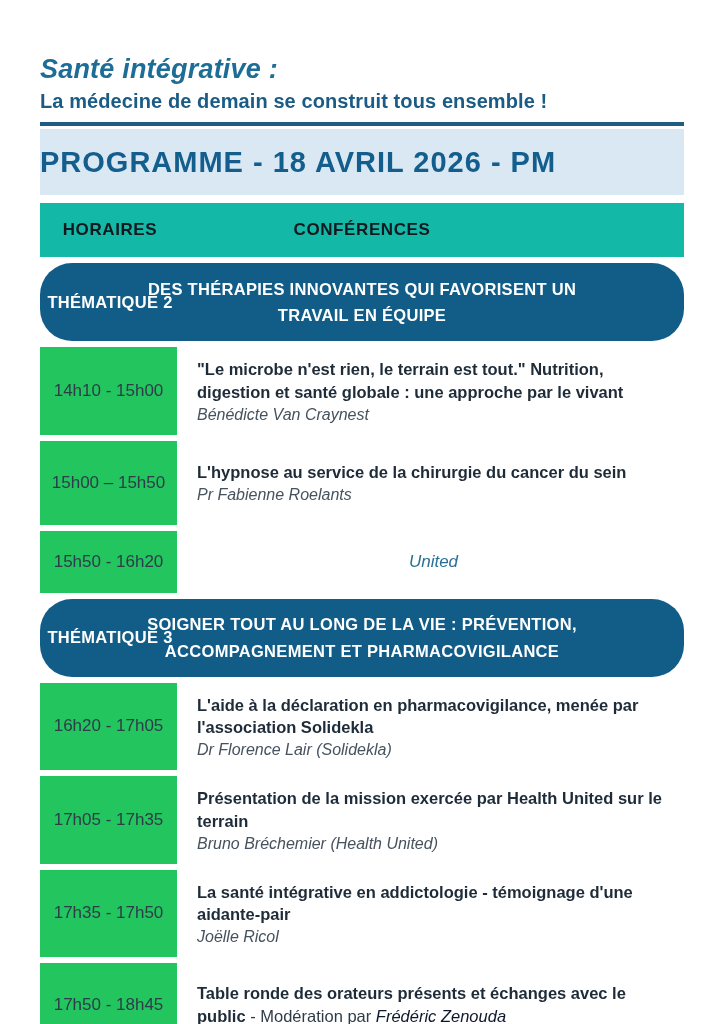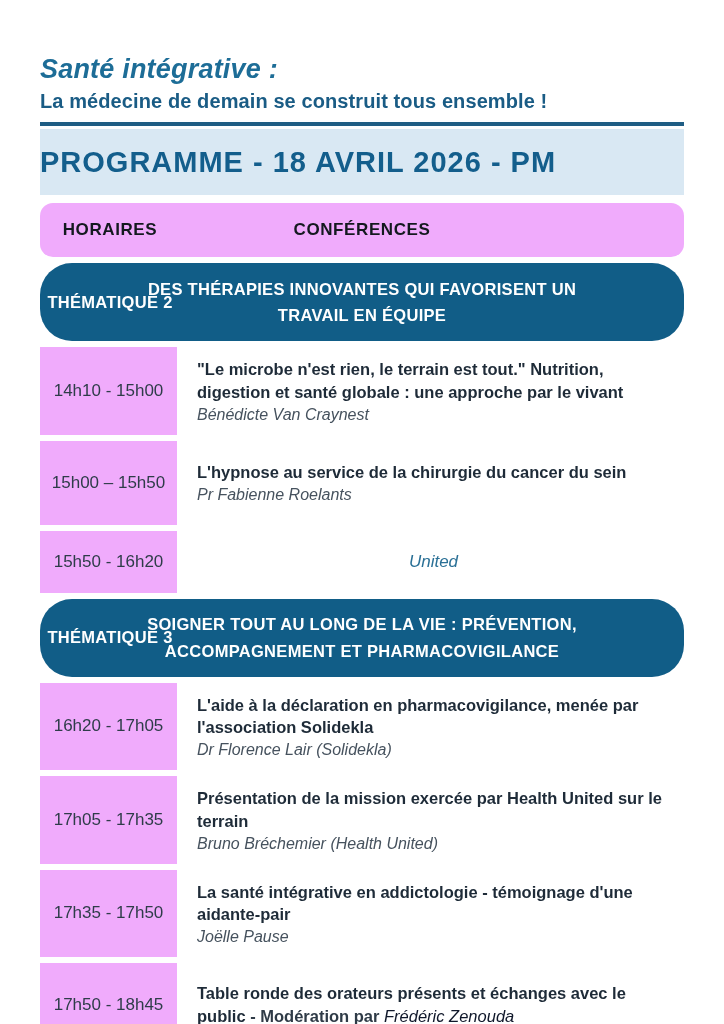--- a/index.html
+++ b/index.html
@@ -36,41 +36,41 @@
   .band { position:relative; display:flex; align-items:center; justify-content:center; }
   .band .row-label {
     position:absolute; left:0; top:0; bottom:0; width:140px;
     display:flex; align-items:center; justify-content:center;
     font-weight:700; text-align:center;
   }
   .band .row-heading {
     text-align:center; max-width:440px; margin:0 auto;
     font-weight:700; line-height:1.6;
   }
-  .band.header { background:#f0abfc; min-height:54px;border-radius:13px; }
+  .band.header { background:#14b8a6; min-height:54px; }
   .band.header .row-label,
   .band.header .row-heading { color:#14191f; font-size:17px; letter-spacing:0.6px; }
   .band.theme { background:#115d87; min-height:78px;border-radius:32px; }
   .band.theme .row-label,
   .band.theme .row-heading { color:#ffffff; font-size:16.5px; letter-spacing:0.3px; }
 
   
   .session, .pause { display:grid; grid-template-columns:137px 1fr; column-gap:8px; }
   .cell-time {
-    background:#f0abfc; display:flex; align-items:center; justify-content:center;
+    background:#22c55e; display:flex; align-items:center; justify-content:center;
     font-size:17px; color:#2e3c49; padding:10px 4px; text-align:center;
   }
   .cell-content {
     padding:11px 14px 11px 12px; min-height:48px;
     display:flex; flex-direction:column; justify-content:center;
   }
   .session .cell-content { min-height:62px; }
   .conf-title { font-size:16.5px; font-weight:700; color:#1e2b38; line-height:1.38; }
   .speaker { font-size:16px; font-style:italic; color:#46525e; margin-top:2px; }
-  .title-suffix { font-weight:700; color:#2f3b47; }
+  .title-suffix { font-weight:400; color:#2f3b47; }
   .title-mod { font-weight:400; font-style:italic; color:#0f172a; }
   .pause .cell-content { align-items:center; min-height:40px; }
   .pause .conf-title { font-weight:400; font-style:italic; color:#2a7096; font-size:17px; }
 </style>
 </head>
 <body>
 
 <div class="page">
   <div class="title">Santé intégrative :</div>
   <div class="subtitle">La médecine de demain se construit tous ensemble !</div>
@@ -131,21 +131,21 @@
     <div class="cell-content">
       <div class="conf-title"><span class="title-bold">Présentation de la mission exercée par Health United sur le terrain</span></div>
       <div class="speaker">Bruno Bréchemier (Health United)</div>
     </div>
   </div>
 
   <div class="row session">
     <div class="cell-time">17h35 - 17h50</div>
     <div class="cell-content">
       <div class="conf-title"><span class="title-bold">La santé intégrative en addictologie - témoignage d'une aidante-pair</span></div>
-      <div class="speaker">Joëlle Pause</div>
+      <div class="speaker">Joëlle Ricol</div>
     </div>
   </div>
 
   <div class="row session">
     <div class="cell-time">17h50 - 18h45</div>
     <div class="cell-content">
       <div class="conf-title"><span class="title-bold">Table ronde des orateurs présents et échanges avec le public</span><span class="title-suffix">  -  Modération par </span><span class="title-mod">Frédéric Zenouda</span></div>
 
     </div>
   </div>

